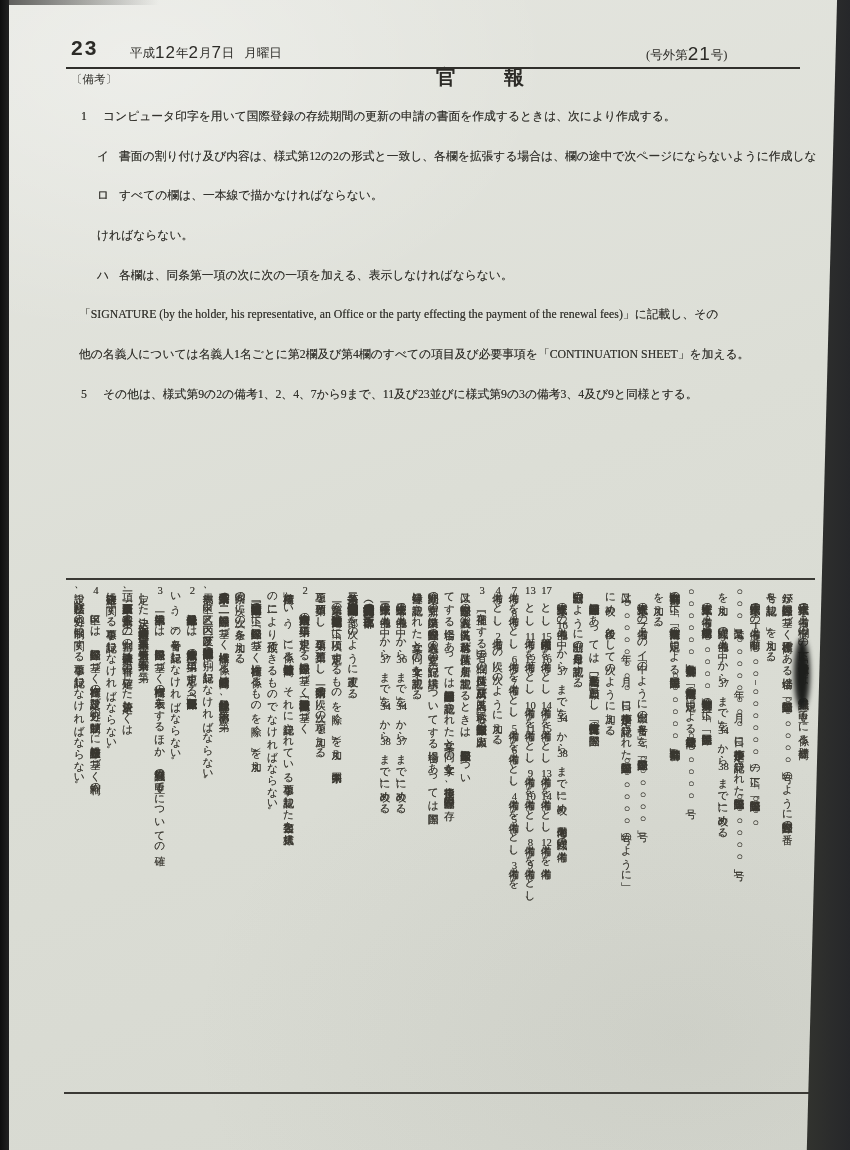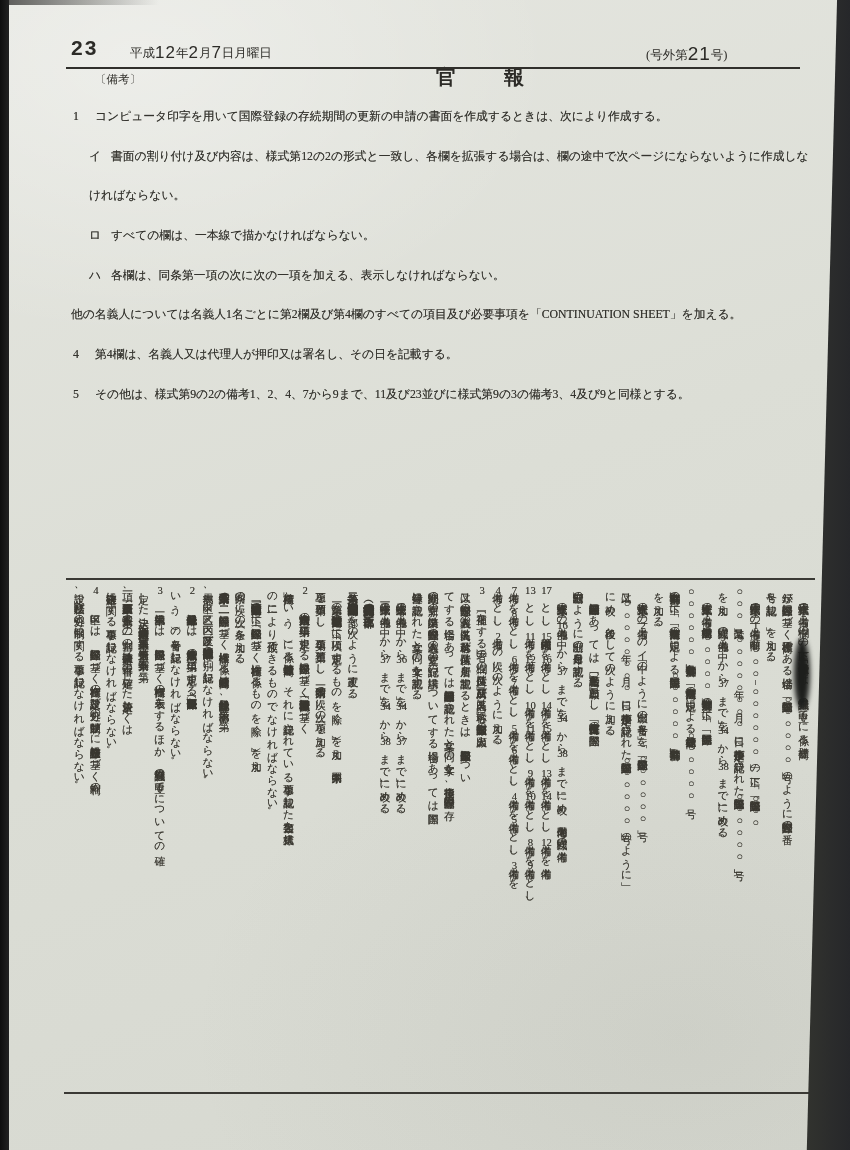--- a/index.html
+++ b/index.html
@@ -25,31 +25,31 @@
   #right-blob{position:absolute;left:794px;top:638px;width:16px;height:72px;
     background:#1d1e1c;border-radius:50%;filter:blur(2.5px);}
   #top-shadow{position:absolute;left:9px;top:0;width:150px;height:5px;
     background:linear-gradient(to right,rgba(50,50,48,.75),rgba(50,50,48,0));}
   
   #hdr{position:absolute;left:0;top:0;width:850px;height:70px;color:#2c2b27;}
   #pageno{position:absolute;left:62px;top:36px;font-size:21px;font-weight:bold;letter-spacing:2px;
     font-family:"Liberation Sans","DejaVu Sans",sans-serif;}
   #dateline{position:absolute;left:121px;top:43px;font-size:12.5px;white-space:nowrap;}
   #dateline .num{font-size:17px;font-family:"Liberation Sans","DejaVu Sans",sans-serif;vertical-align:-1px;letter-spacing:1px;}
-  #weekday{}
+  #weekday{margin-left:10px;}
   #gtitle{position:absolute;left:427px;top:36px;font-size:20px;font-weight:bold;letter-spacing:48px;white-space:nowrap;margin-top:28px;}
   #issue{position:absolute;left:637px;top:43px;font-size:12.5px;white-space:nowrap;}
   #issue .num{font-size:19px;font-family:"Liberation Sans","DejaVu Sans",sans-serif;vertical-align:-1px;letter-spacing:1px;}
   .rule{position:absolute;background:#302f2b;}
   #rule-hdr{left:57px;top:67px;width:734px;height:2px;}
   #rule-mid{left:57px;top:578px;width:749px;height:1.5px;background:#3a3934;}
   #rule-bot{left:55px;top:1092px;width:751px;height:1.5px;background:#3a3934;}
   
-  #notes-label{position:absolute;left:62px;top:72px;font-size:11.5px;color:#33322d;margin-left:24px;}
-  #remarks{position:absolute;left:49px;top:97px;width:760px;color:#34332e;}
+  #notes-label{position:absolute;left:62px;top:72px;font-size:11.5px;color:#33322d;}
+  #remarks{position:absolute;left:57px;top:97px;width:760px;color:#34332e;}
   .rrow{height:39.7px;line-height:39.7px;font-size:11.8px;white-space:nowrap;
     text-shadow:0 0 .5px rgba(60,60,52,.7);}
   .rrow .rnum{display:inline-block;}
   .rrow.it{padding-left:15px;}  .rrow.it .rnum{width:22px;}
   .rrow.sub{padding-left:31px;} .rrow.sub .rnum{width:22px;}
   .rrow.c1{padding-left:31px;}
   .rrow.c0{padding-left:13px;}
   
   #vblock{
     position:absolute;left:62px;top:585px;width:741px;height:506px;
@@ -71,25 +71,25 @@
     <span id="dateline"><span>平成</span><span class="num">12</span><span>年</span><span class="num">2</span><span>月</span><span class="num">7</span><span>日</span><span id="weekday">月曜日</span></span>
     <span id="gtitle">官報</span>
     <span id="issue"><span>(号外第</span><span class="num">21</span><span>号)</span></span>
   </div>
   <div id="rule-hdr" class="rule"></div>
 
   <div id="notes-label">〔備考〕</div>
   <div id="remarks">
       <div class="rrow it"><span class="rnum">1</span><span class="rtext">コンピュータ印字を用いて国際登録の存続期間の更新の申請の書面を作成するときは、次により作成する。</span></div>
       <div class="rrow sub"><span class="rnum">イ</span><span class="rtext">書面の割り付け及び内容は、様式第12の2の形式と一致し、各欄を拡張する場合は、欄の途中で次ページにならないように作成しな</span></div>
+      <div class="rrow sub"><span class="rnum">ロ</span><span class="rtext">すべての欄は、一本線で描かなければならない。</span></div>
       <div class="rrow c1"><span class="rtext">ければならない。</span></div>
-      <div class="rrow sub"><span class="rnum">ロ</span><span class="rtext">すべての欄は、一本線で描かなければならない。</span></div>
       <div class="rrow sub"><span class="rnum">ハ</span><span class="rtext">各欄は、同条第一項の次に次の一項を加える、表示しなければならない。</span></div>
+      <div class="rrow c0"><span class="rtext">「SIGNATURE (by the holder, his representative, an Office or the party effecting the payment of the renewal fees)」に記載し、その</span></div>
       <div class="rrow c0"><span class="rtext">他の名義人については名義人1名ごとに第2欄及び第4欄のすべての項目及び必要事項を「CONTINUATION SHEET」を加える。</span></div>
-      <div class="rrow it"><span class="rnum">4</span><span class="rtext">第4欄は、名義人又は代理人が押印又は署名し、その日を記載する。</span></div>
       <div class="rrow it"><span class="rnum">5</span><span class="rtext">その他は、様式第9の2の備考1、2、4、7から9まで、11及び23並びに様式第9の3の備考3、4及び9と同様とする。</span></div>
     </div>
 
   <div id="rule-mid" class="rule"></div>
   <div id="vblock">
       <div class="vcol ind">様式第十三の備考<span class="tcy">2</span>中「欄の」の下に「「商標登録番号」には、登録異議の申立てに係る商標登</div>
       <div class="vcol">録が国際登録に基づく商標権である場合は、「国際登録第○○○○○○号」のように国際登録の番</div>
       <div class="vcol">号を記載し、」を加える。</div>
       <div class="vcol ind">様式第十四の二の備考<span class="tcy">1</span>中「商願○○○○−○○○○○○」の下に「、「国際登録第○○○</div>
       <div class="vcol">○○○号」又は「○○○○年○○月○○日に事後指定が記録された国際登録第○○○○○○号」」</div>

